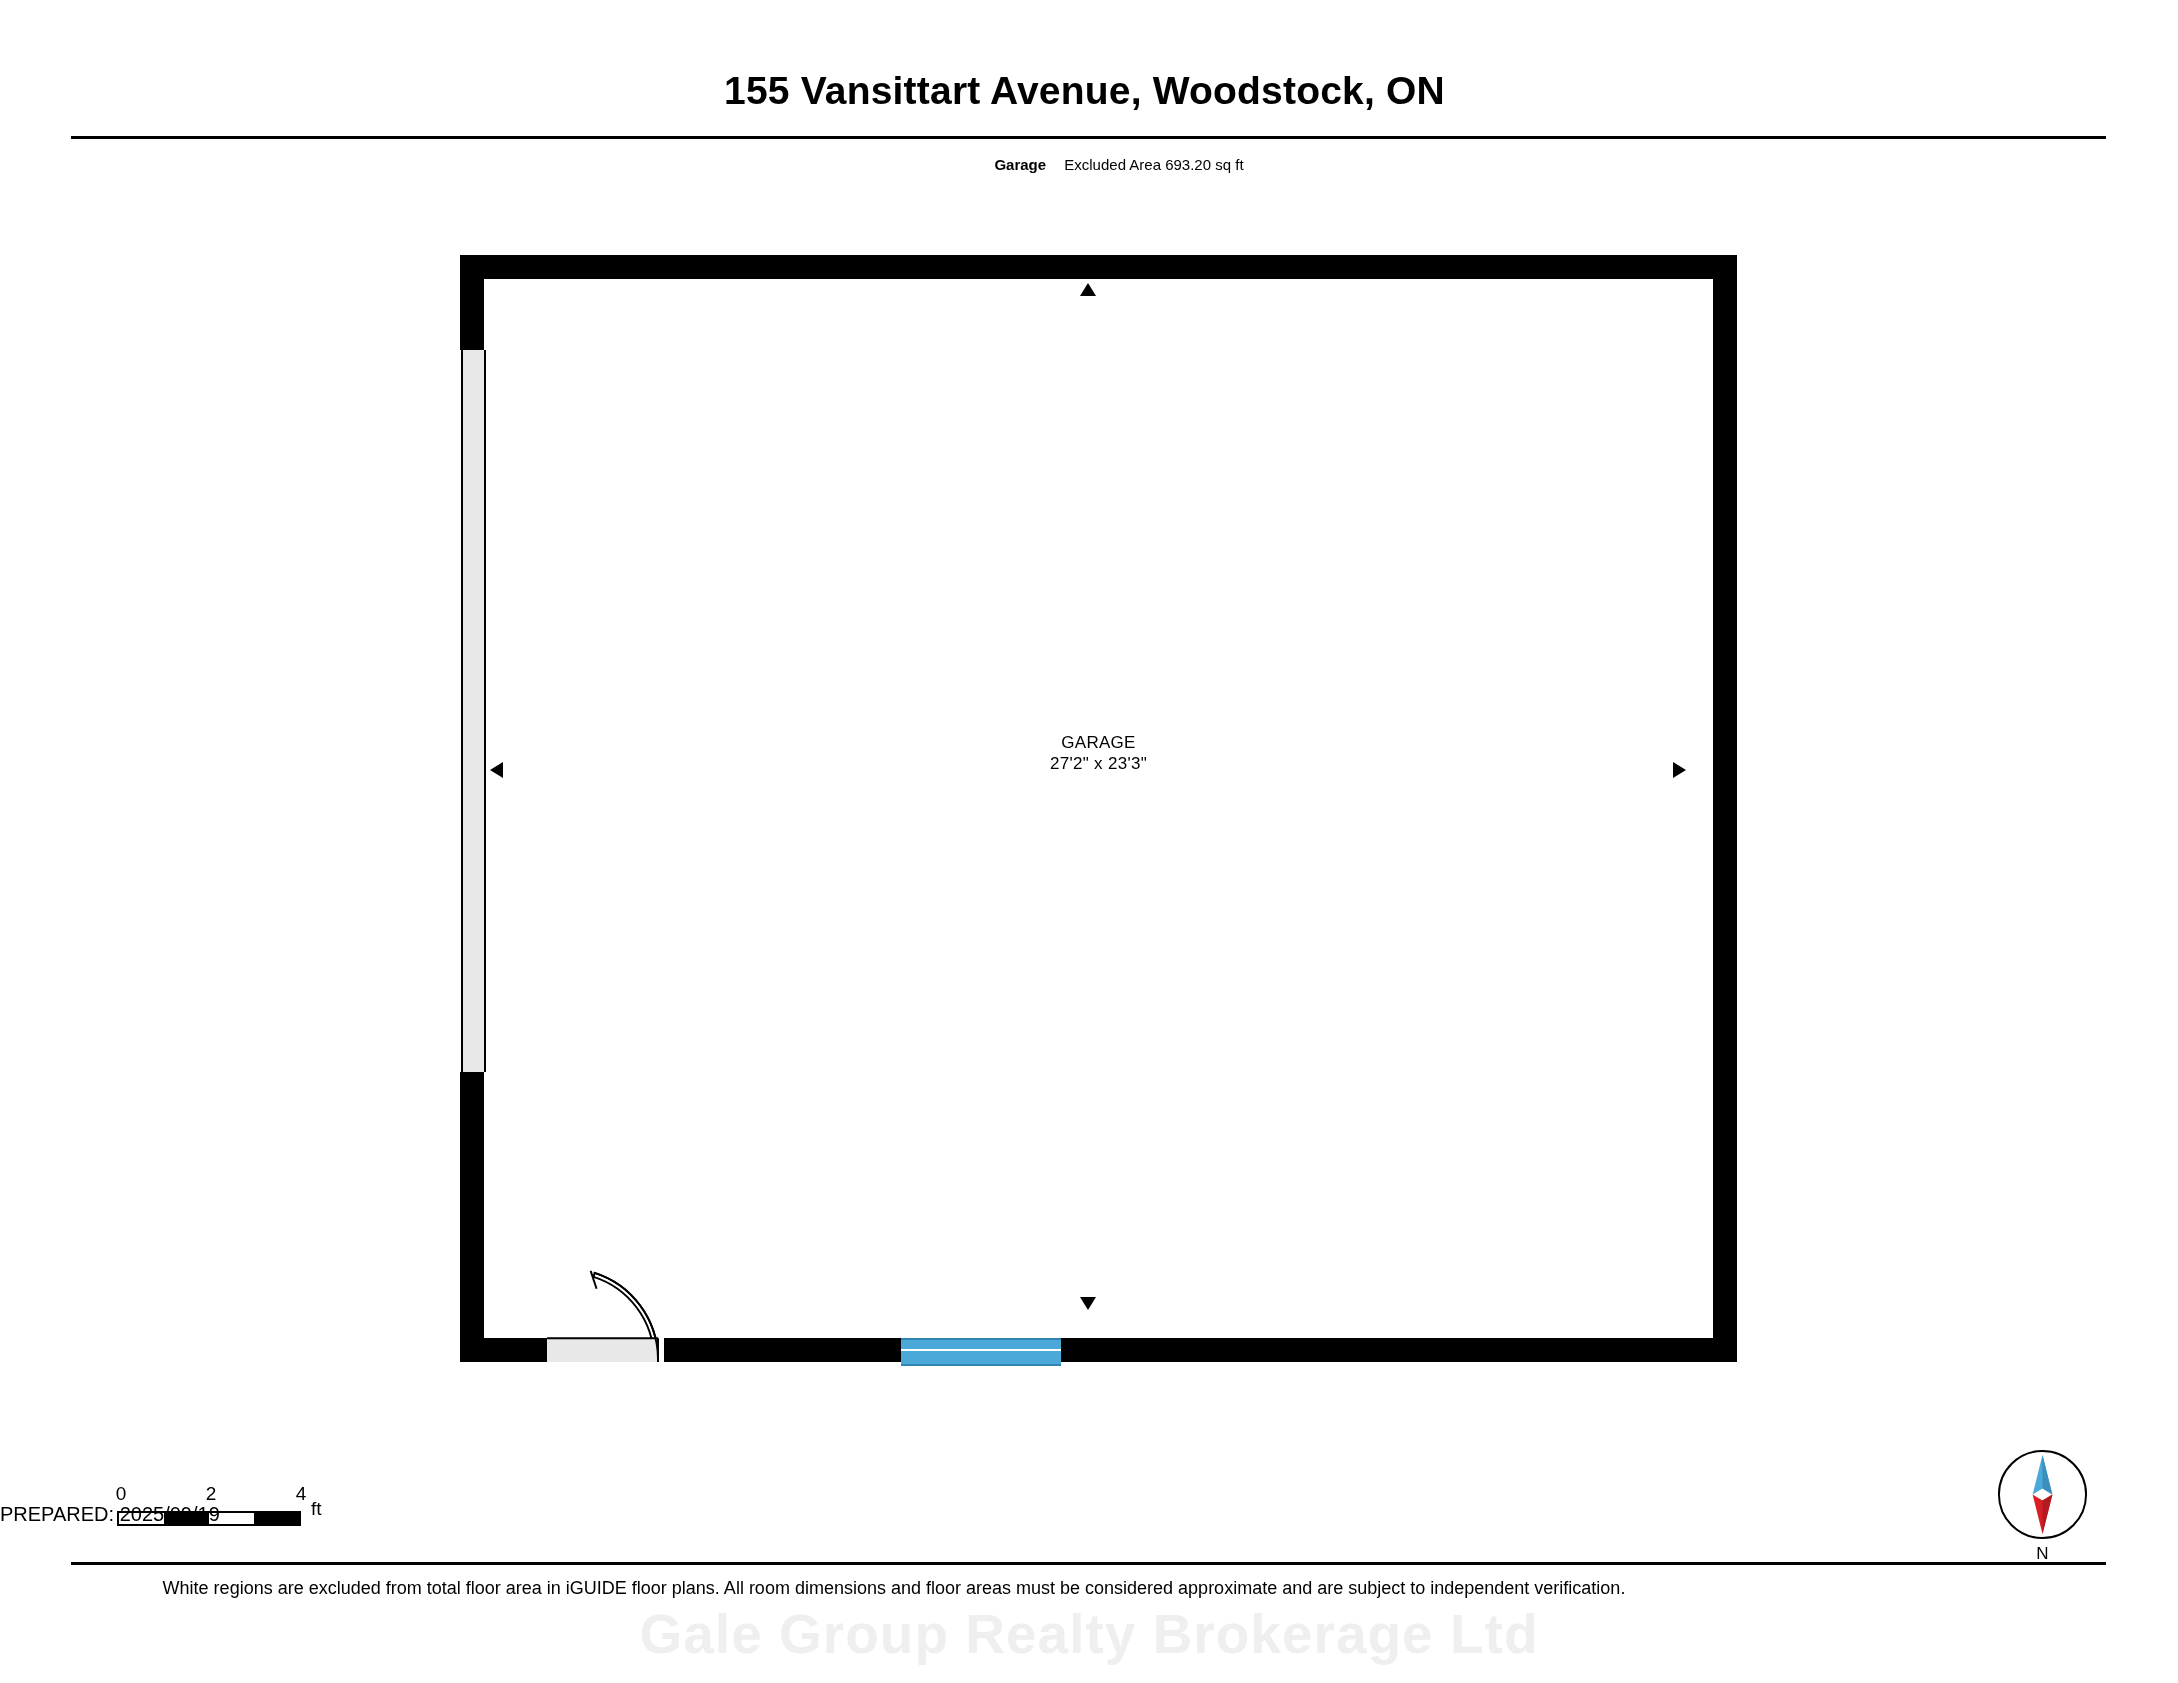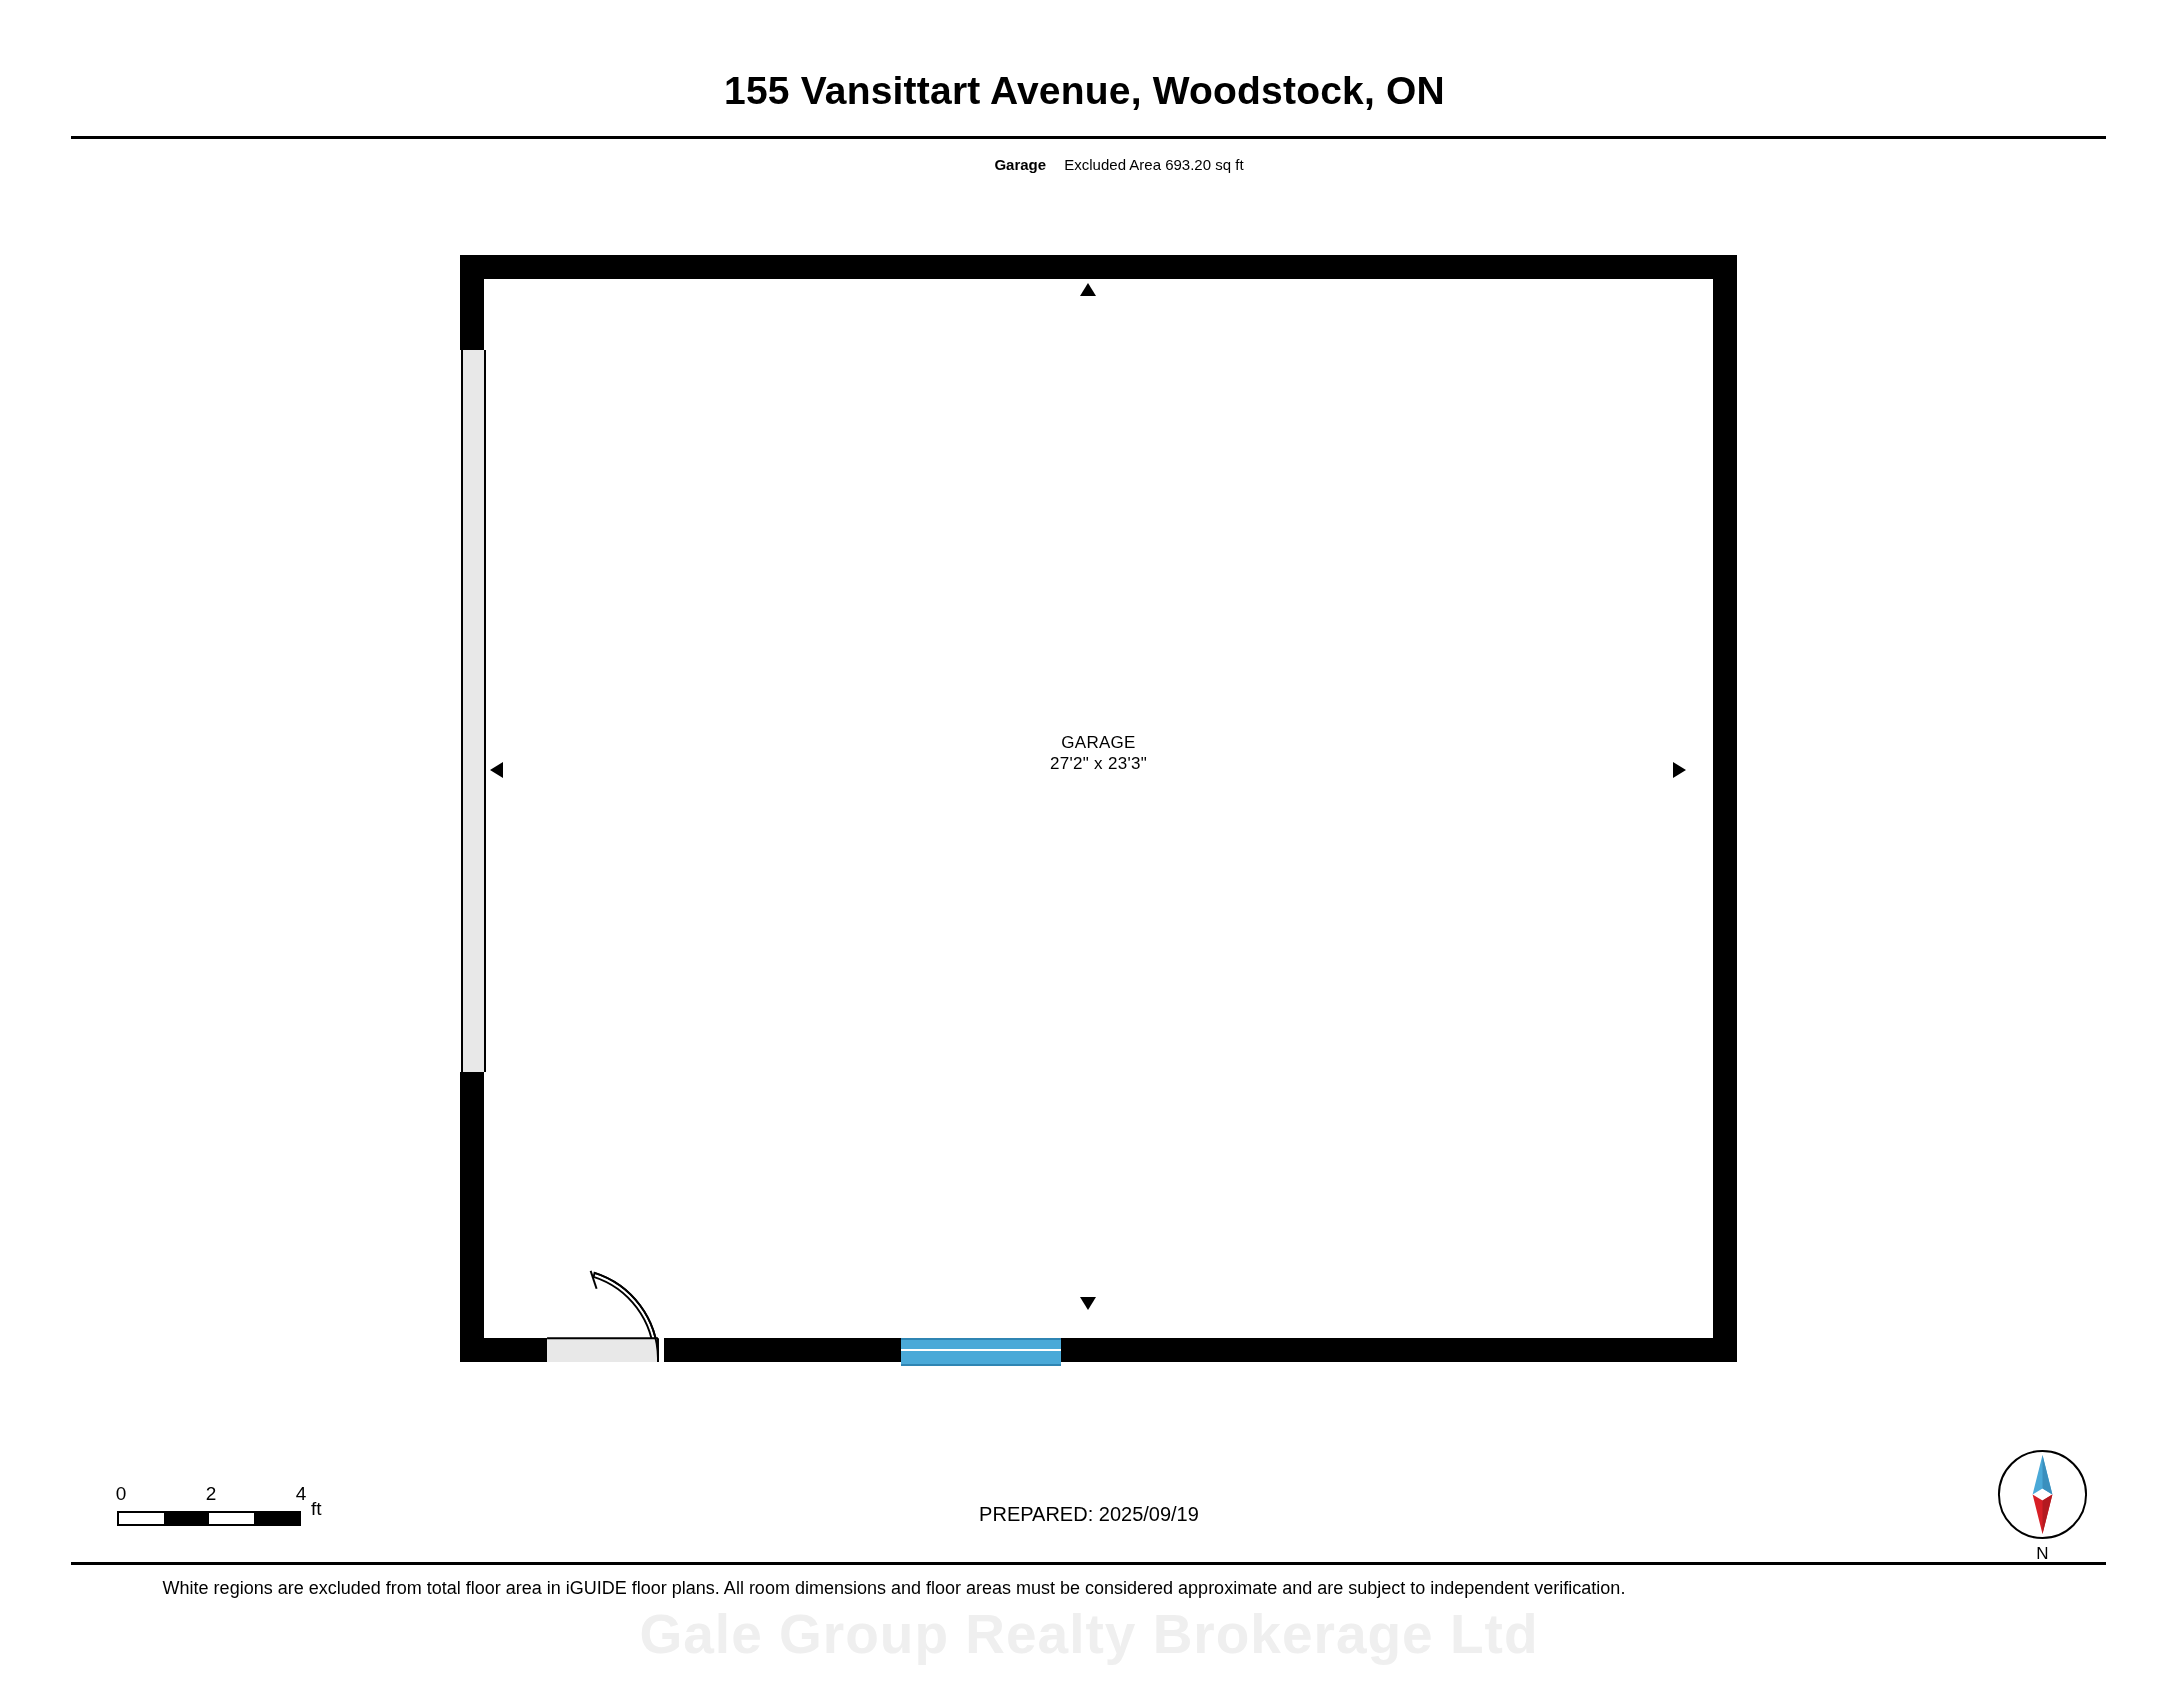--- a/index.html
+++ b/index.html
@@ -201,21 +201,20 @@
     top: 15px;
     font-size: 19px;
   }
 
   
   .prepared {
     position: absolute;
     left: 0;
     top: 1503px;
     width: 2178px;
-    text-align: center;
     font-size: 20px;
   }
 
   
   .compass {
     position: absolute;
     left: 1988px;
     top: 1445px;
     width: 109px;
     height: 129px;

